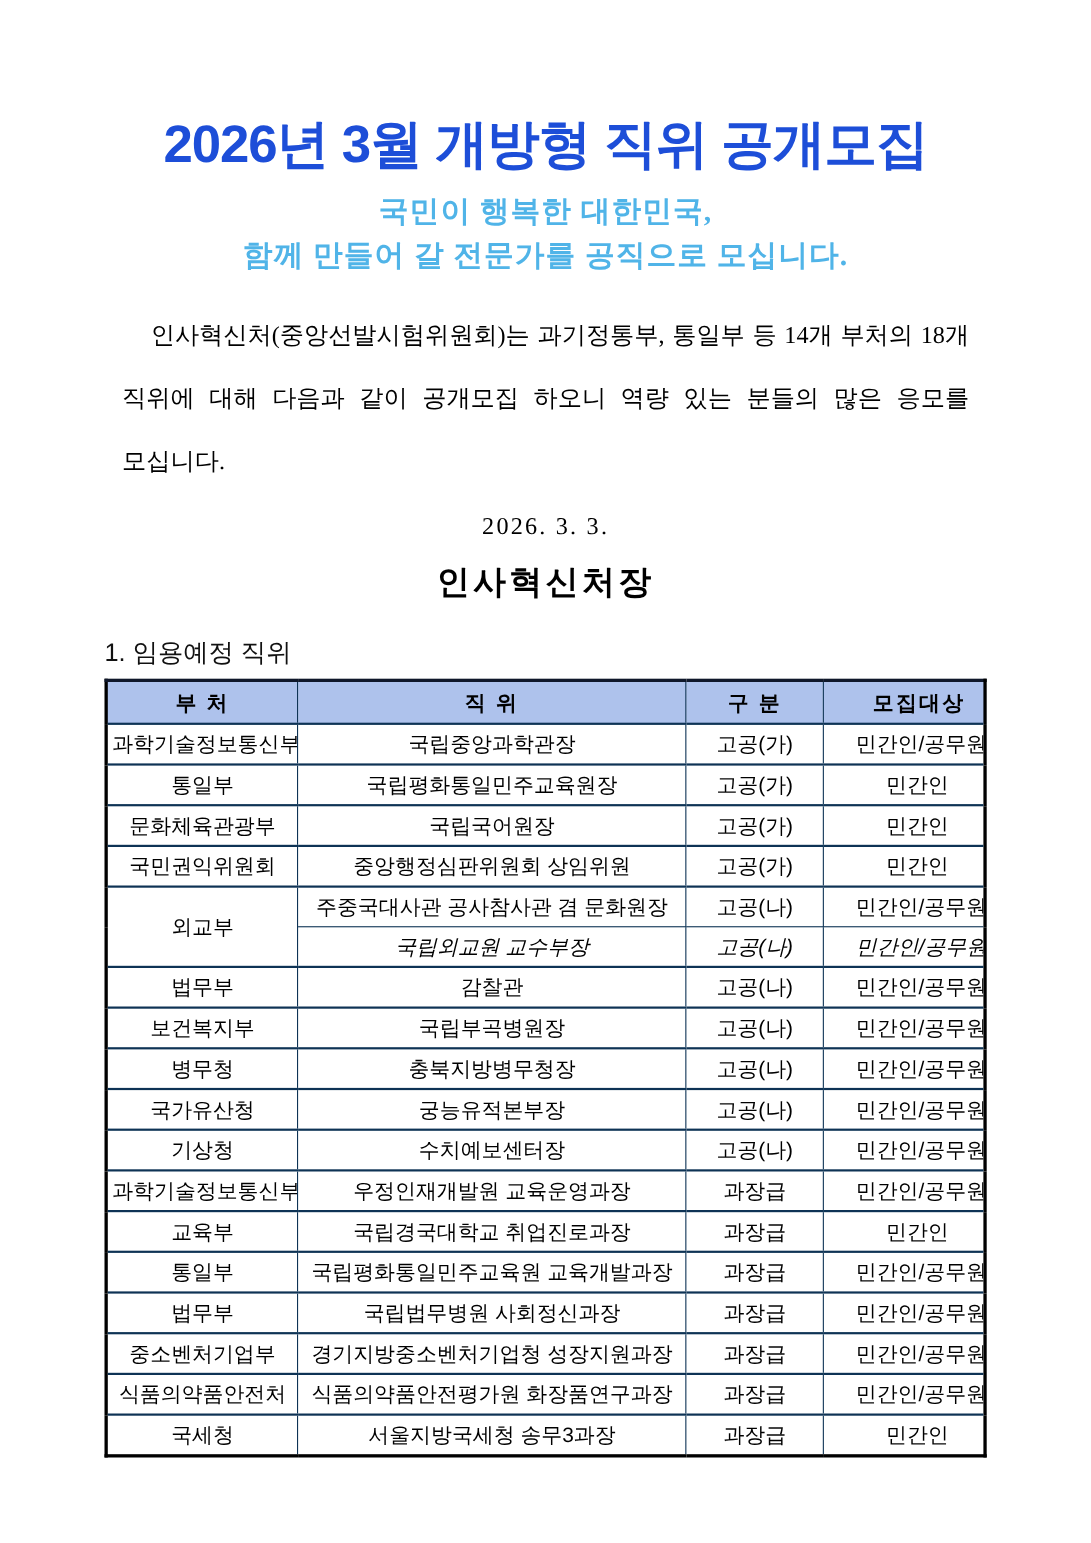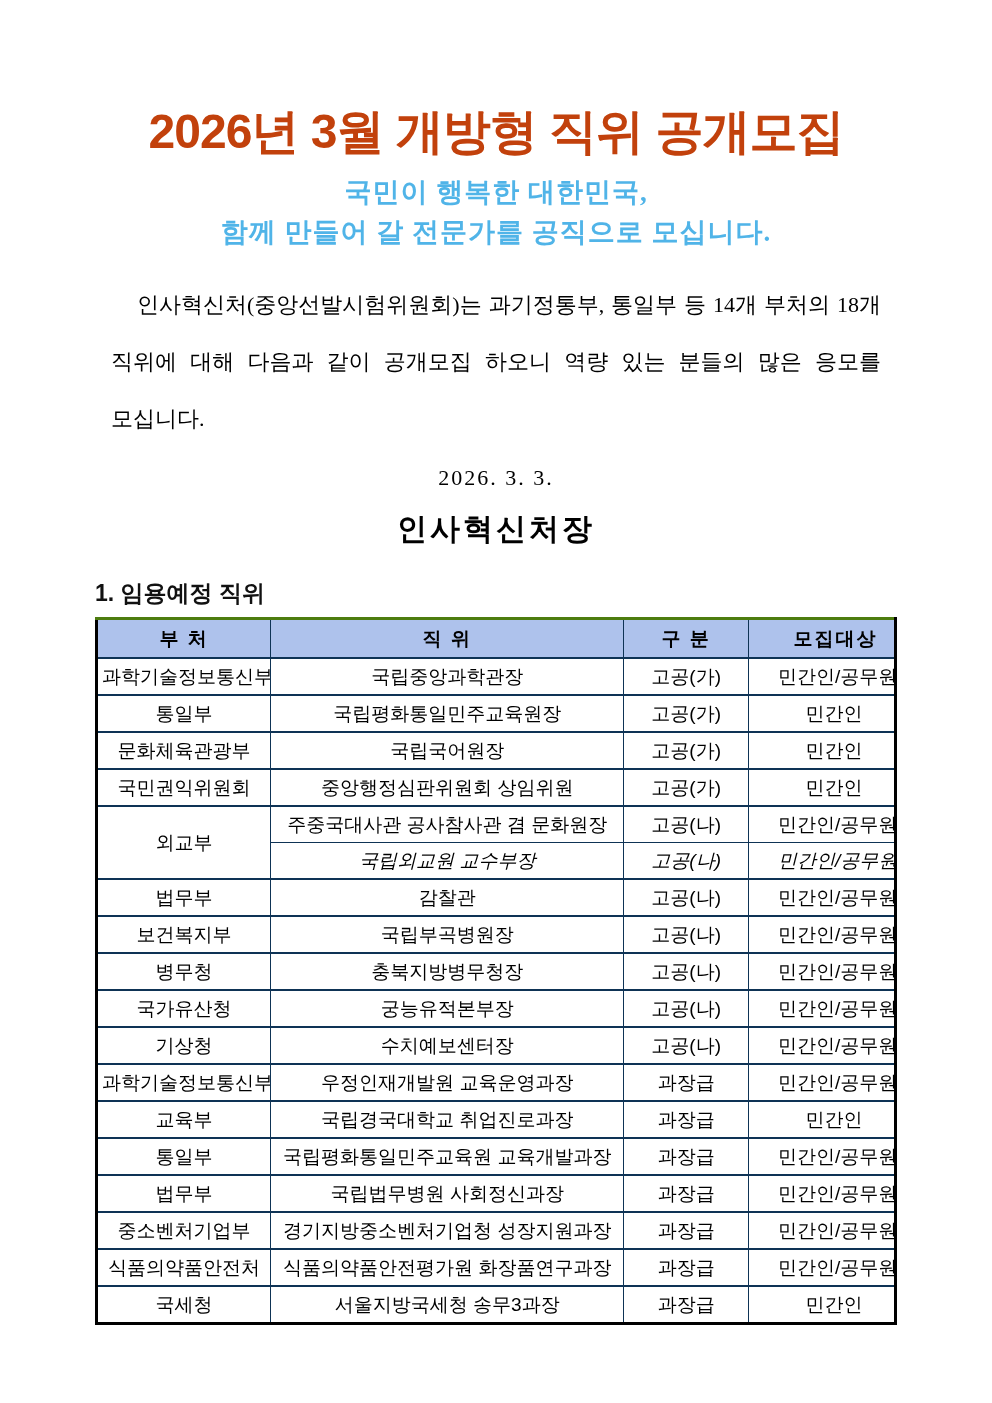--- a/index.html
+++ b/index.html
@@ -14,21 +14,21 @@
     color:#000;
   }
   .doc-title{
     margin:102px 0 0 0;
     text-align:center;
     font-family:"Liberation Sans","DejaVu Sans",sans-serif;
     font-weight:800;
     font-size:48px;
     line-height:1.25;
     letter-spacing:-1px;
-    color:#c2410c;
+    color:#1d4ed8;
   }
   .subtitle{
     margin-top:10px;
     text-align:center;
     font-weight:700;
     font-size:27px;
     line-height:40px;
     color:#50b4e8;
     letter-spacing:1px;
   }
@@ -45,21 +45,21 @@
   .signer{
     margin-top:18px;
     text-align:center;
     font-size:30px;
     font-weight:700;
     letter-spacing:3px;
   }
   .section-heading{
     margin-top:28px;
     font-family:"Liberation Sans","DejaVu Sans",sans-serif;
-    font-weight:700;
+    font-weight:400;
     font-size:23px;
     color:#111;
   }
   table.appt{
     margin-top:8px;
     width:100%;
     border-collapse:collapse;
     table-layout:fixed;
     font-family:"Liberation Sans","DejaVu Sans",sans-serif;
     font-size:19px;
@@ -84,21 +84,21 @@
     white-space:nowrap;
   }
   table.appt th, table.appt td{border:1px solid #0e3355;}
   table.appt tr.group-start td{border-top-width:2px;}
   table.appt tr.group-cont td{border-top-width:1px;font-style:italic;}
   
   table.appt{border:3px solid #000;}
   table.appt th:first-child, table.appt td.first{border-left:3px solid #000;}
   table.appt th:last-child, table.appt td:last-child{border-right:3px solid #000;padding-left:29px;}
   table.appt tr:last-child td{border-bottom:3px solid #000;}
-  table.appt th{border-top:3px solid #4d7c0f;}
+  table.appt th{border-top:3px solid #0f172a;}
 </style>
 </head>
 <body>
 
 <div class="page">
 
   <h1 class="doc-title">2026년 3월 개방형 직위 공개모집</h1>
 
   <div class="subtitle">
     <div>국민이 행복한 대한민국,</div>

